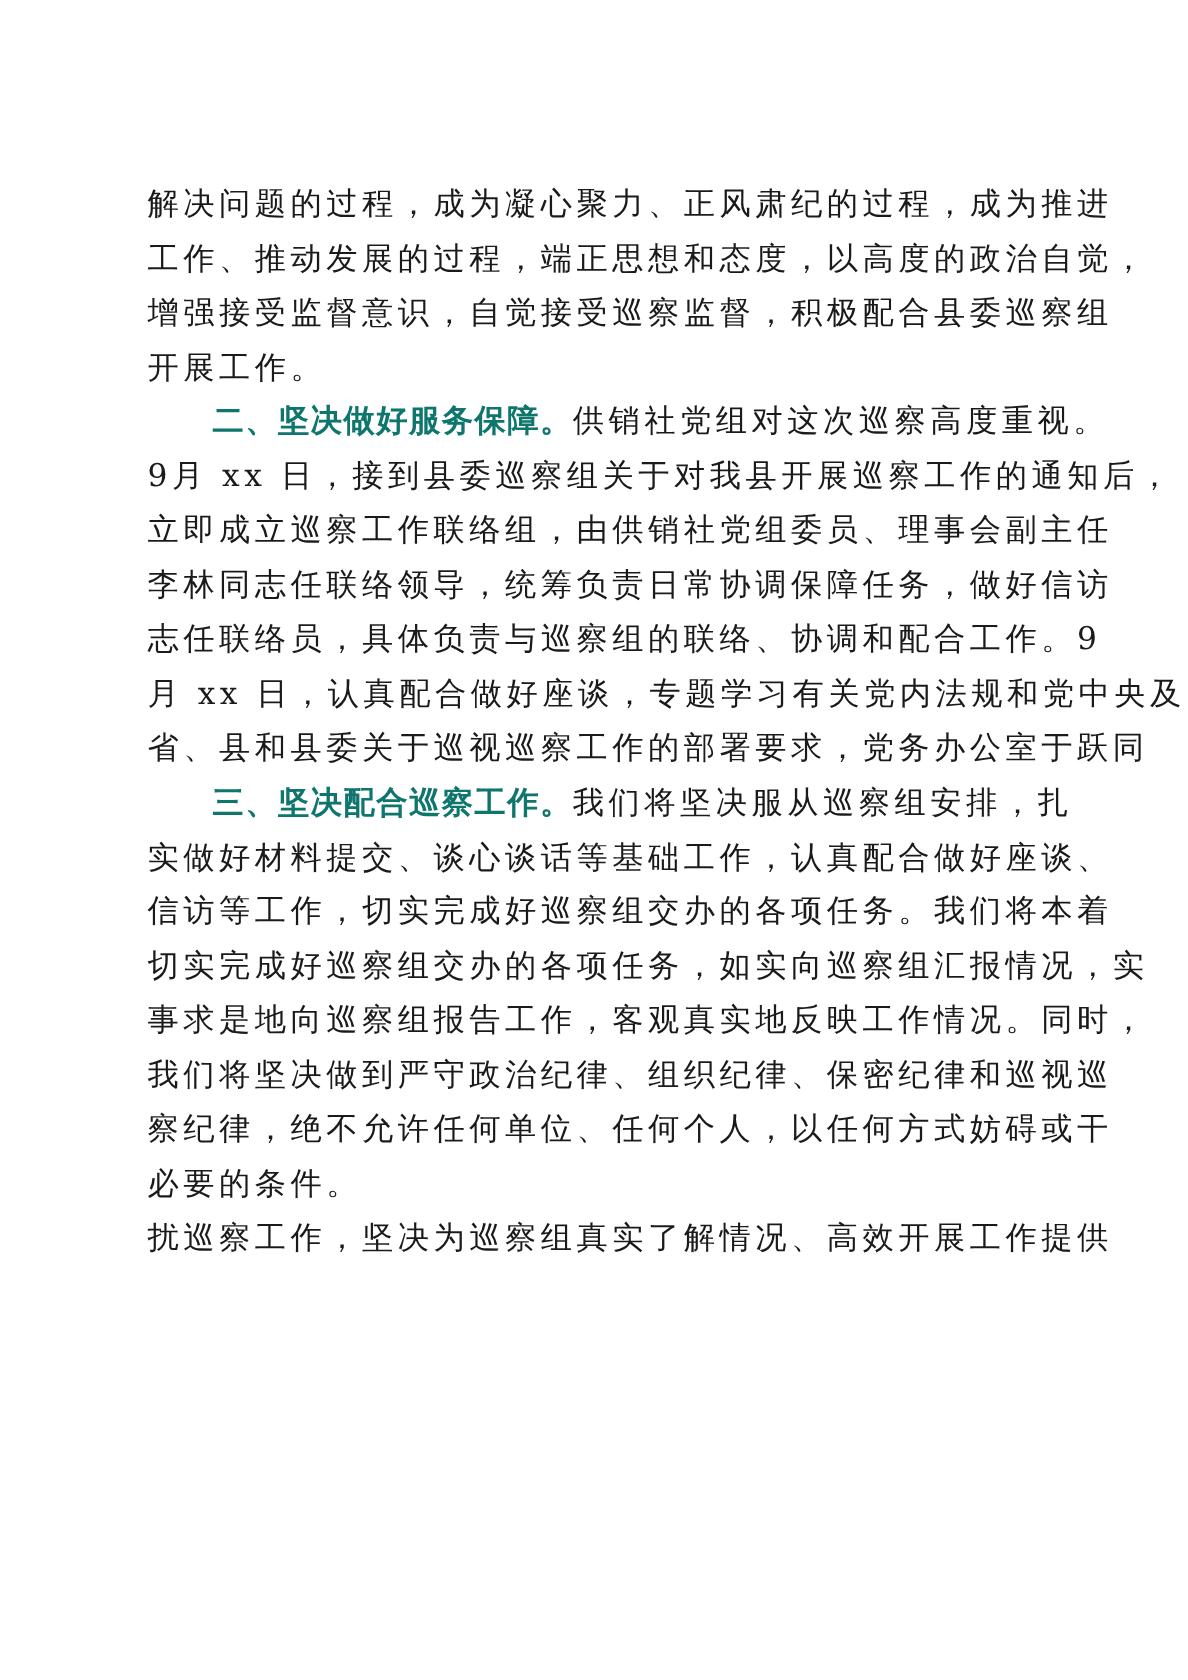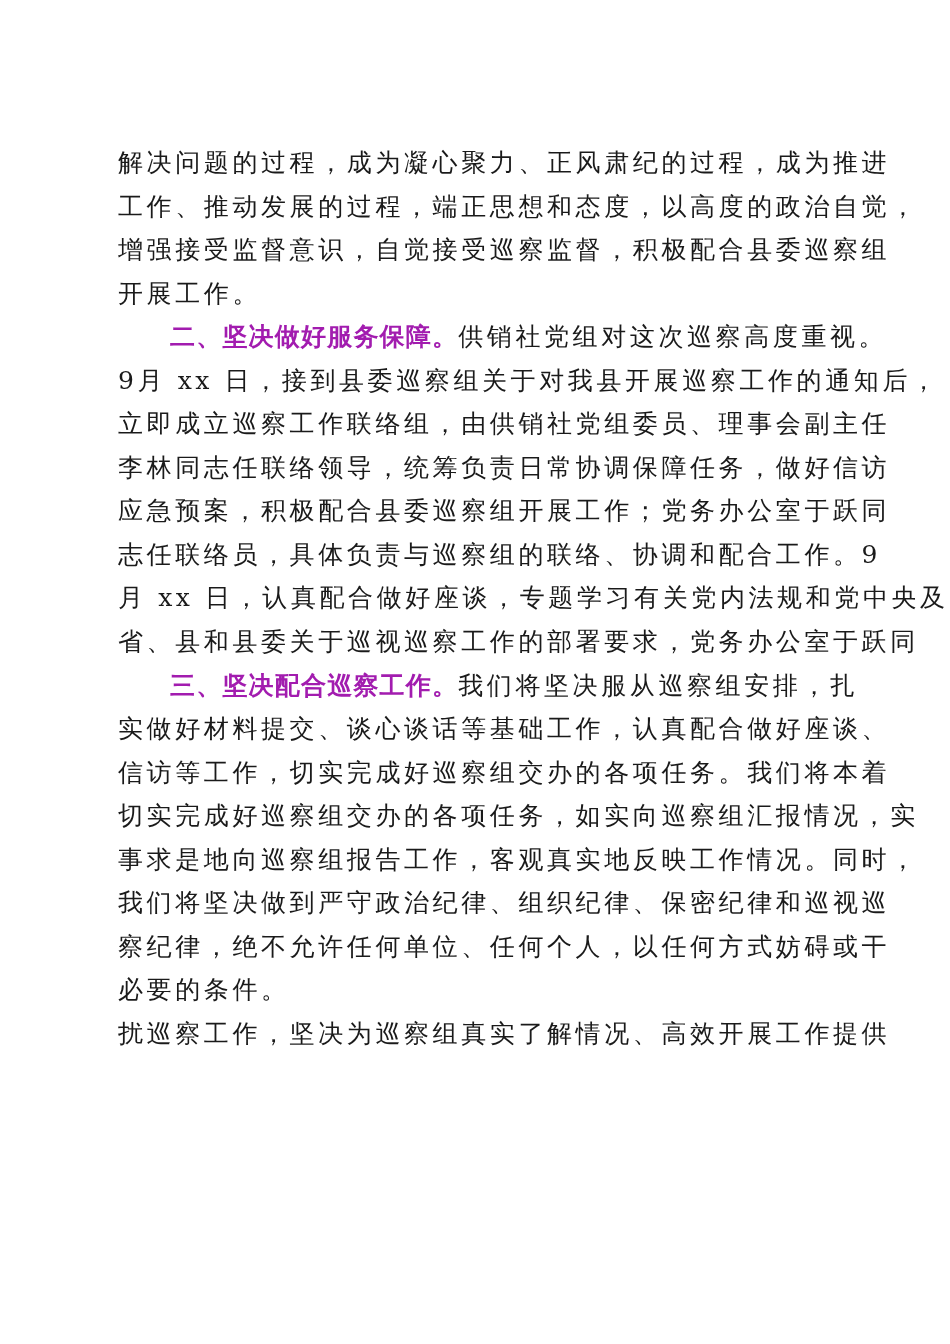--- a/index.html
+++ b/index.html
@@ -16,42 +16,41 @@
   .line {
     height: 43.55px; line-height: 43.55px;
     white-space: nowrap;
     letter-spacing: 3.6px;
   }
   .line.indent { padding-left: 52px; }
   .heading {
     font-family: "DejaVu Sans", "Liberation Sans", sans-serif;
     font-weight: bold;
     letter-spacing: 1.2px;
-    color: #a21caf;
+    color: #0f766e;
   }
 </style>
 </head>
 <body>
 
 <div class="page">
   <div class="body-text">
 
     <div>
       <div class="line">解决问题的过程，成为凝心聚力、正风肃纪的过程，成为推进</div>
       <div class="line">工作、推动发展的过程，端正思想和态度，以高度的政治自觉，</div>
       <div class="line">增强接受监督意识，自觉接受巡察监督，积极配合县委巡察组</div>
       <div class="line">开展工作。</div>
     </div>
 
     <div>
       <div class="line indent"><span class="heading">二、坚决做好服务保障。</span><span>供销社党组对这次巡察高度重视。</span></div>
       <div class="line">9月 xx 日，接到县委巡察组关于对我县开展巡察工作的通知后，</div>
       <div class="line">立即成立巡察工作联络组，由供销社党组委员、理事会副主任</div>
       <div class="line">李林同志任联络领导，统筹负责日常协调保障任务，做好信访</div>
-      <div class="line">应急预案，积极配合县委巡察组开展工作；党务办公室于跃同</div>
       <div class="line">志任联络员，具体负责与巡察组的联络、协调和配合工作。9</div>
       <div class="line">月 xx 日，认真配合做好座谈，专题学习有关党内法规和党中央及</div>
       <div class="line">省、县和县委关于巡视巡察工作的部署要求，党务办公室于跃同</div>
     </div>
 
     <div>
       <div class="line indent"><span class="heading">三、坚决配合巡察工作。</span><span>我们将坚决服从巡察组安排，扎</span></div>
       <div class="line">实做好材料提交、谈心谈话等基础工作，认真配合做好座谈、</div>
       <div class="line">信访等工作，切实完成好巡察组交办的各项任务。我们将本着</div>
       <div class="line">切实完成好巡察组交办的各项任务，如实向巡察组汇报情况，实</div>

